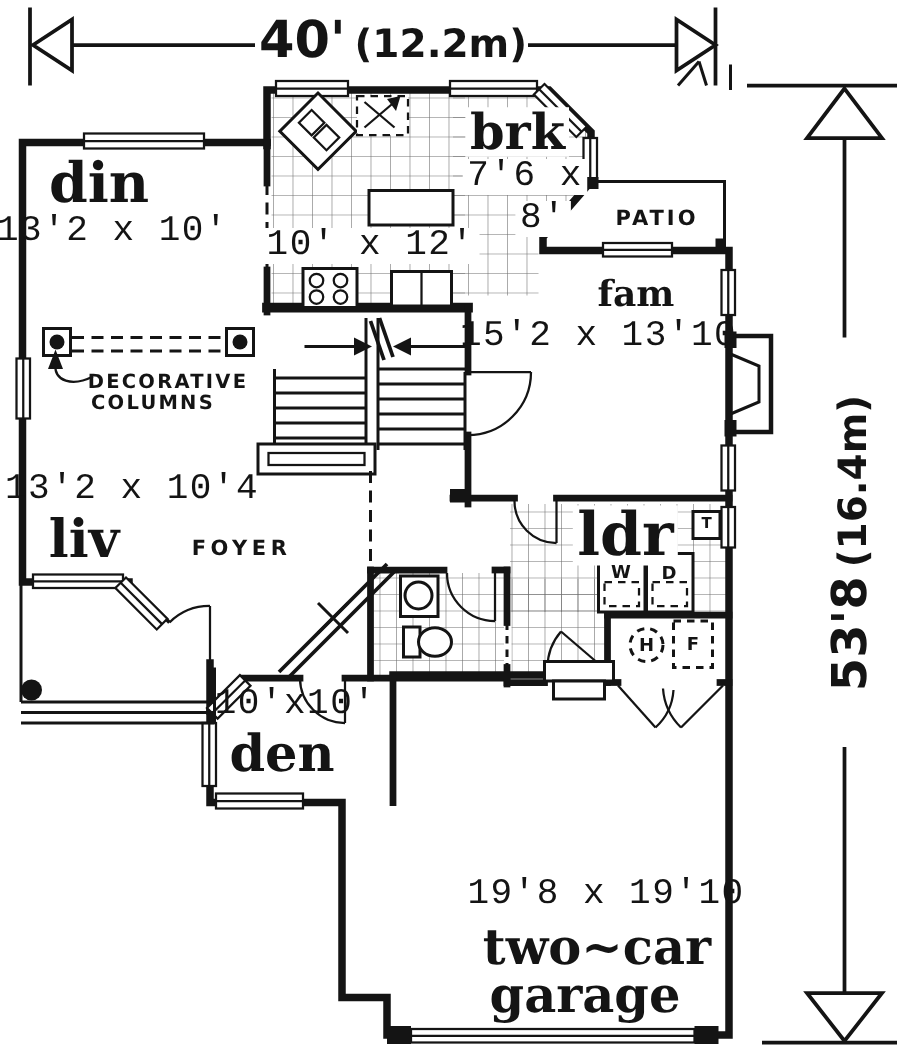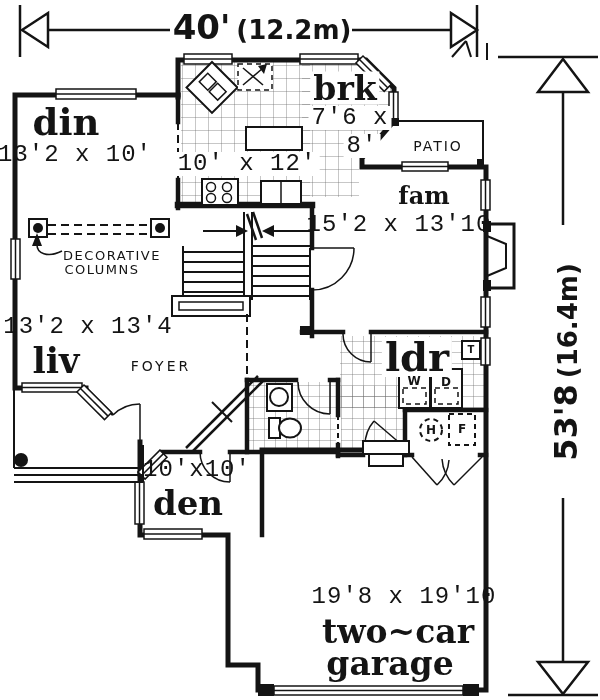--- a/index.html
+++ b/index.html
@@ -2,21 +2,21 @@
 <html><head>
 <meta charset="utf-8">
 <style>
   html,body{margin:0;padding:0;background:#fff;}
   .plan{position:relative;width:600px;height:700px;background:#fff;color:#141414;overflow:hidden;}
   .plan svg{position:absolute;left:0;top:0;}
   .lbl{position:absolute;transform:translate(-50%,-50%);white-space:nowrap;color:#141414;line-height:1;}
   .rot{transform:translate(-50%,-50%) rotate(-90deg);}
   .room{font-family:"DejaVu Serif","Liberation Serif",serif;font-weight:700;}
   .size{font-family:Liberation Mono, monospace;font-weight:400;letter-spacing:1px;font-size:24px;}
-  .cap{font-family:"DejaVu Sans","Liberation Sans",sans-serif;font-weight:400;}
+  .cap{font-family:"DejaVu Sans","Liberation Sans",sans-serif;font-weight:700;}
   .bk{background:#fff;padding:0 3px;}
   .dimtxt{display:flex;align-items:baseline;gap:6px;font-family:"DejaVu Sans","Liberation Sans",sans-serif;font-weight:700;}
   .dimtxt .imp{font-size:34px;}
   .dimtxt .met{font-size:26px;}
   .tag{font-family:"DejaVu Sans","Liberation Sans",sans-serif;font-weight:700;}
   
   .w6{stroke:#141414;stroke-width:6.5;fill:none;stroke-linecap:square;}
   .w5{stroke:#141414;stroke-width:5;fill:none;stroke-linecap:square;stroke-linejoin:miter;}
   .w4{stroke:#141414;stroke-width:4.5;fill:none;stroke-linecap:square;}
   .w25{stroke:#141414;stroke-width:2.5;fill:none;}
@@ -311,21 +311,21 @@
 <div class="lbl size bk" style="left:362px;top:146px">8'</div>
 
 <div class="lbl cap" style="left:438px;top:146px;font-size:14px;letter-spacing:2px">PATIO</div>
 
 <div class="lbl room" style="left:424px;top:196px;font-size:24px">fam</div>
 <div class="lbl size" style="left:399px;top:225px">15'2 x 13'10</div>
 
 <div class="lbl cap" style="left:112px;top:255px;font-size:13px;letter-spacing:1.5px">DECORATIVE</div>
 <div class="lbl cap" style="left:102px;top:269px;font-size:13px;letter-spacing:1.5px">COLUMNS</div>
 
-<div class="lbl size" style="left:88px;top:327px">13'2 x 13'4</div>
+<div class="lbl size" style="left:88px;top:327px">13'2 x 10'4</div>
 <div class="lbl room" style="left:56px;top:360px;font-size:35px">liv</div>
 
 <div class="lbl cap" style="left:161px;top:366px;font-size:14px;letter-spacing:3px">FOYER</div>
 
 <div class="lbl room bk" style="left:417px;top:357px;font-size:40px">ldr</div>
 <div class="lbl tag" style="left:414px;top:381px;font-size:12px">W</div>
 <div class="lbl tag" style="left:446px;top:382px;font-size:12px">D</div>
 <div class="lbl tag" style="left:471px;top:350px;font-size:10px">T</div>
 <div class="lbl tag" style="left:431px;top:430px;font-size:12px">H</div>
 <div class="lbl tag" style="left:462px;top:429px;font-size:12px">F</div>

